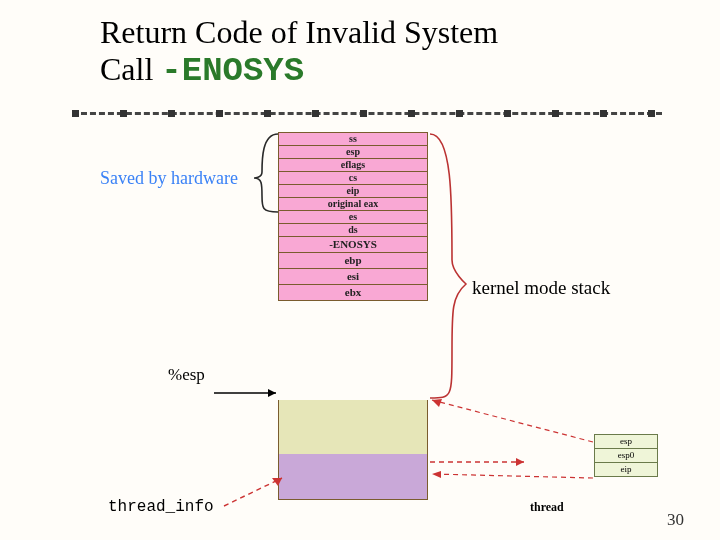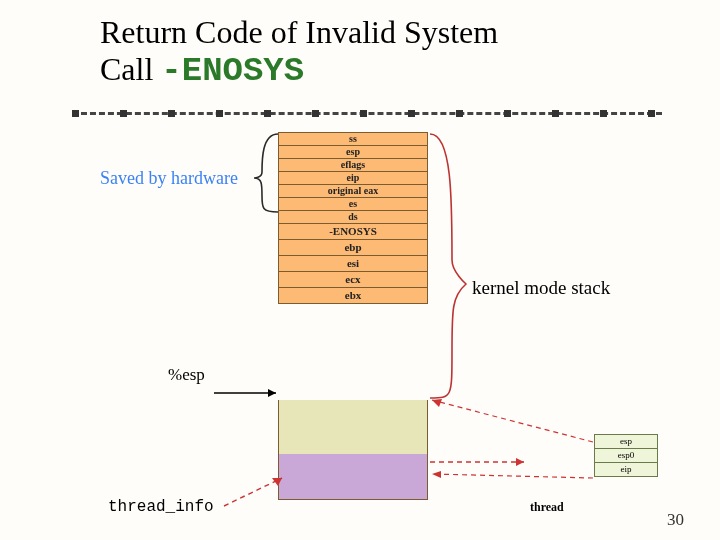--- a/index.html
+++ b/index.html
@@ -37,21 +37,21 @@
   
   .stack {
     position: absolute;
     left: 278px; top: 132px;
     width: 150px;
     border: 1px solid #7a5c2e;
   }
   .cell {
     width: 100%;
     border-bottom: 1px solid #7a5c2e;
-    background: #fdba74;
+    background: #f9a8d4;
     font-size: 11px;
     text-align: center;
     font-family: "Times New Roman", serif;
     font-weight: bold;
     color: #222;
     line-height: 1;
     padding: 2px 0;
   }
   .cell.small { font-size: 10px; padding: 1px 0; }
   .cell:last-child { border-bottom: none; }
@@ -142,28 +142,28 @@
   <span class="sq" style="left:432px"></span>
   <span class="sq" style="left:480px"></span>
   <span class="sq" style="left:528px"></span>
   <span class="sq" style="left:576px"></span>
 </div>
 
 <div class="stack">
   <div class="cell small">ss</div>
   <div class="cell small">esp</div>
   <div class="cell small">eflags</div>
+  <div class="cell small">cs</div>
   <div class="cell small">eip</div>
   <div class="cell small">original eax</div>
   <div class="cell small">es</div>
   <div class="cell small">ds</div>
   <div class="cell">-ENOSYS</div>
   <div class="cell">ebp</div>
   <div class="cell">esi</div>
-  <div class="cell">ecx</div>
   <div class="cell">ebx</div>
 </div>
 
 <div class="belowstack"></div>
 
 <div class="label" style="left:100px; top:168px;">Saved by hardware</div>
 <div class="esp-label">%esp</div>
 <div class="kernel-label">kernel mode stack</div>
 <div class="thread-label">thread</div>
 <div class="threadinfo-label">thread_info</div>

